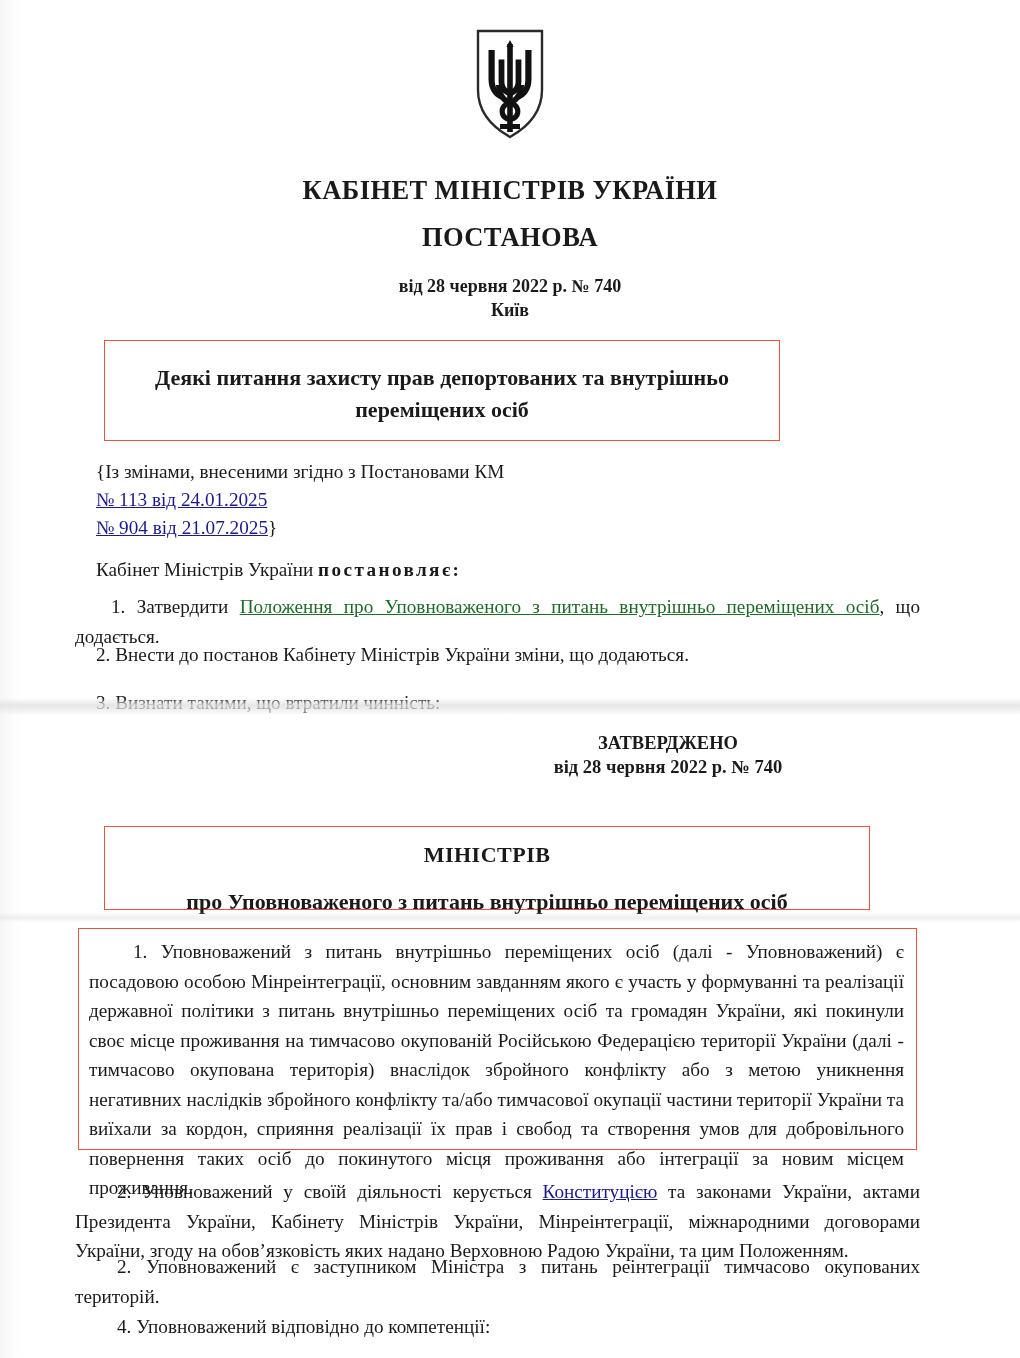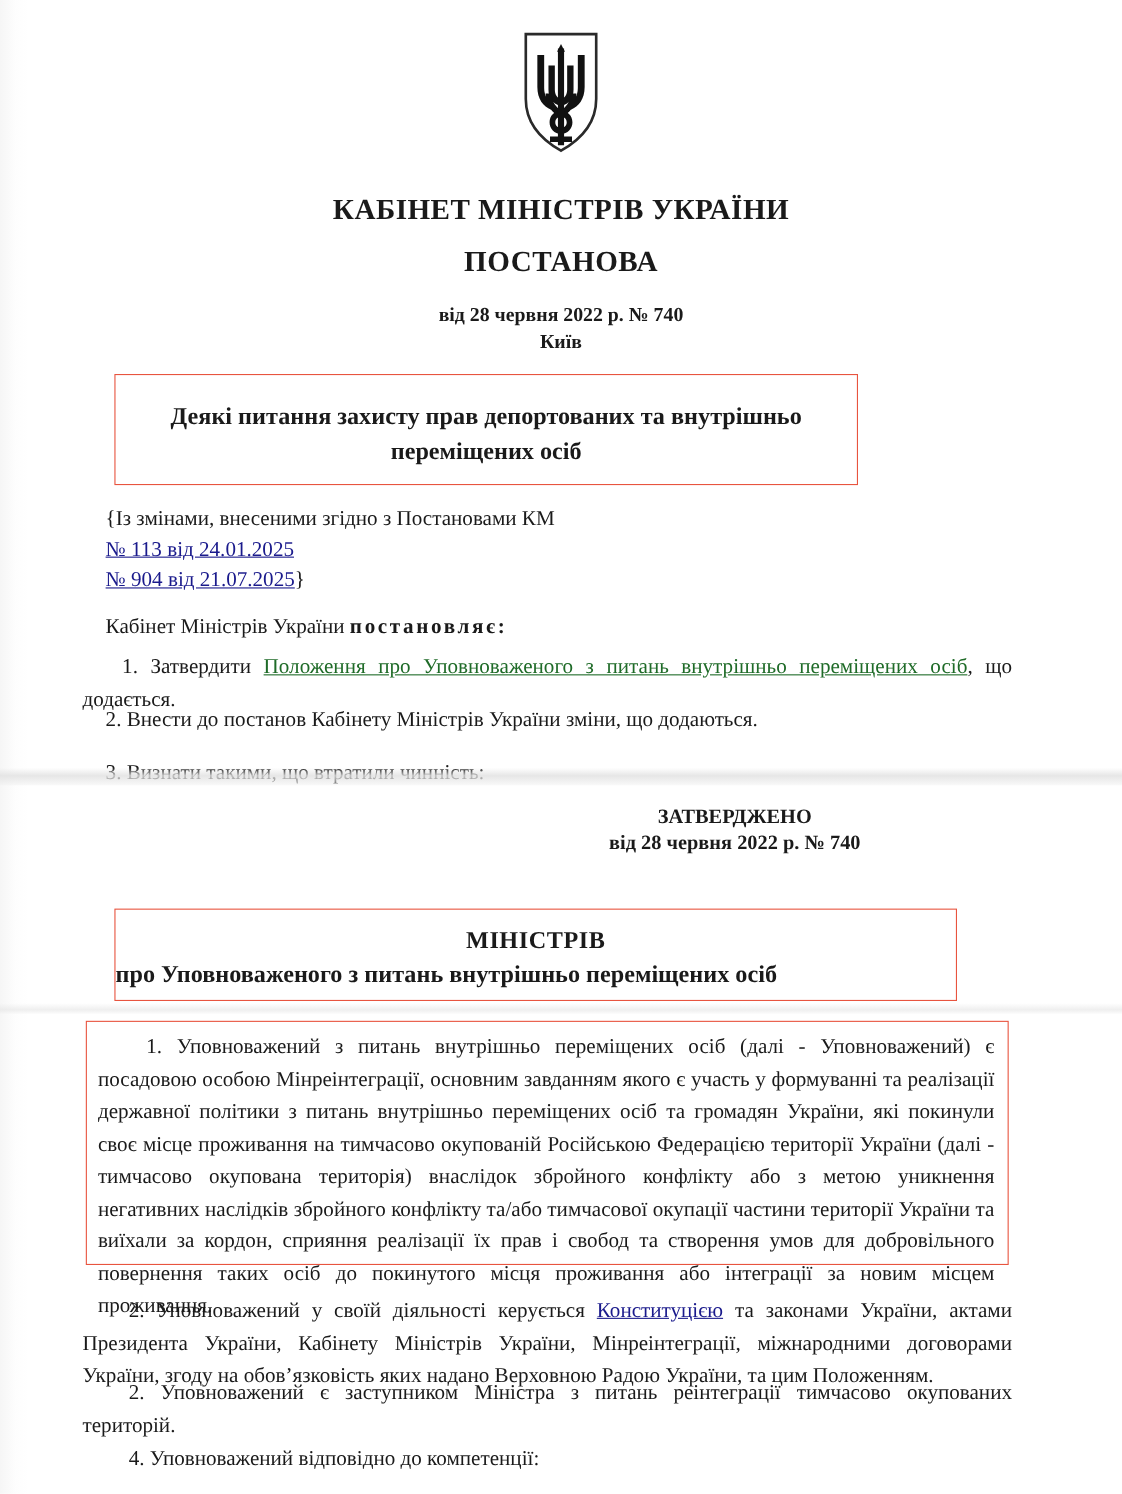--- a/index.html
+++ b/index.html
@@ -140,21 +140,22 @@
     font-size: 22px;
     line-height: 31px;
     font-weight: bold;
     text-align: center;
     letter-spacing: 0.5px;
   }
   #box-title2 .hl-line2 {
     font-size: 22px;
     line-height: 31px;
     font-weight: bold;
-    text-align: left;
+    text-align: center;
+    margin-top: 16px;
   }
 
   #box-para1 {
     left: 78px;
     top: 928px;
     width: 839px;
     height: 222px;
     padding: 8px 12px 8px 10px;
   }
 

